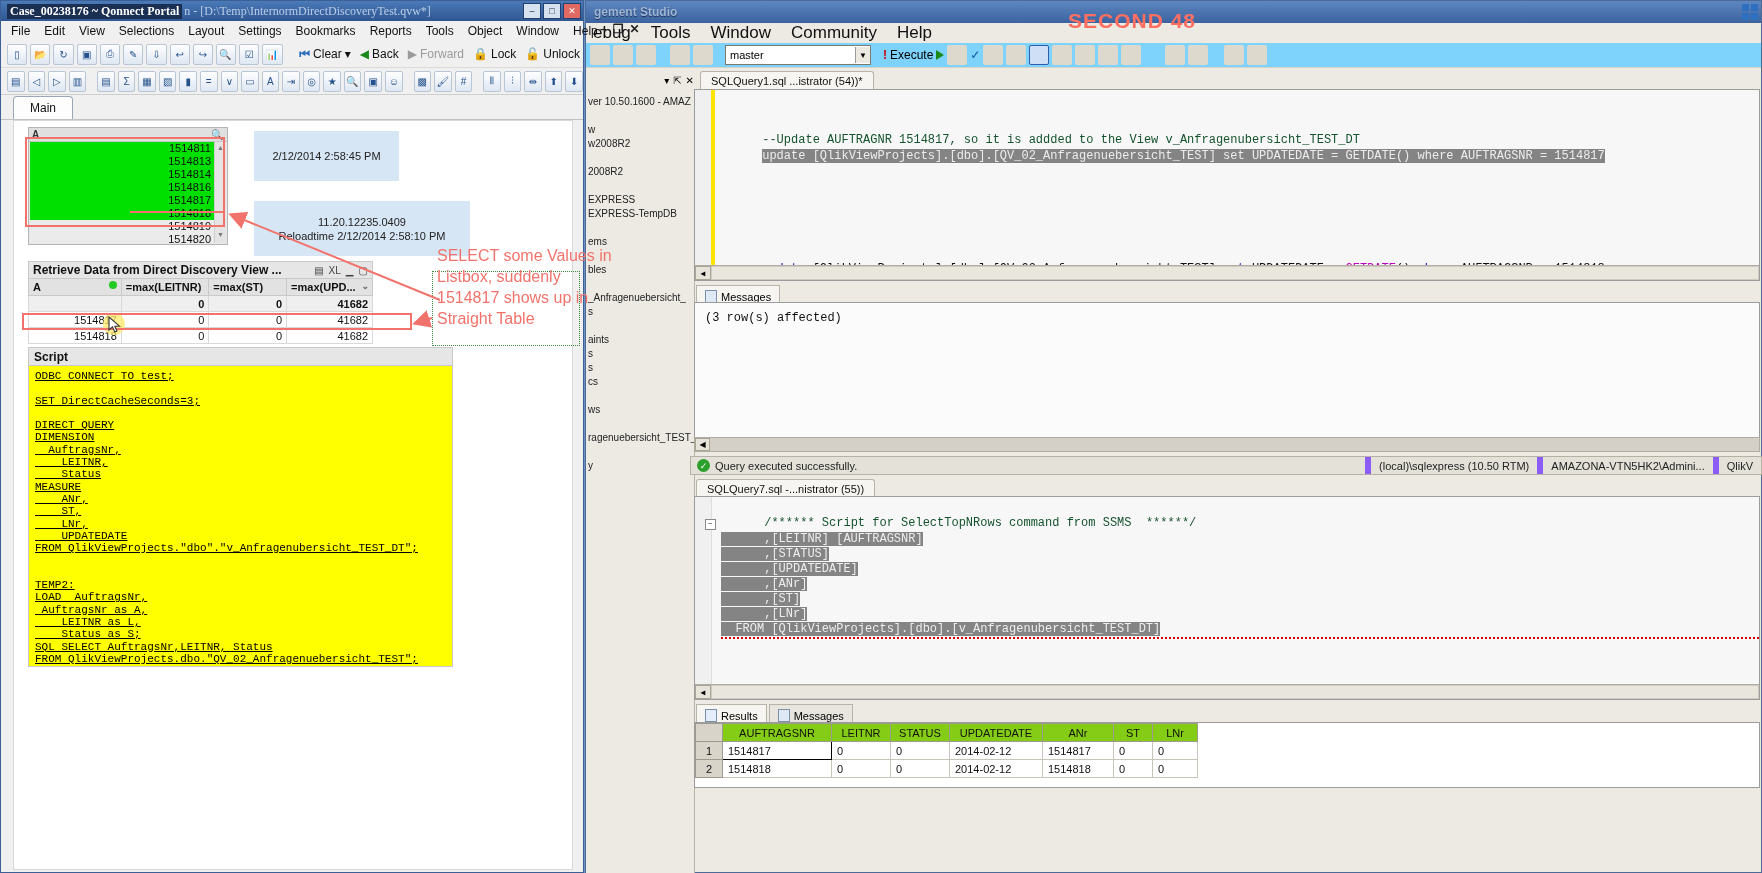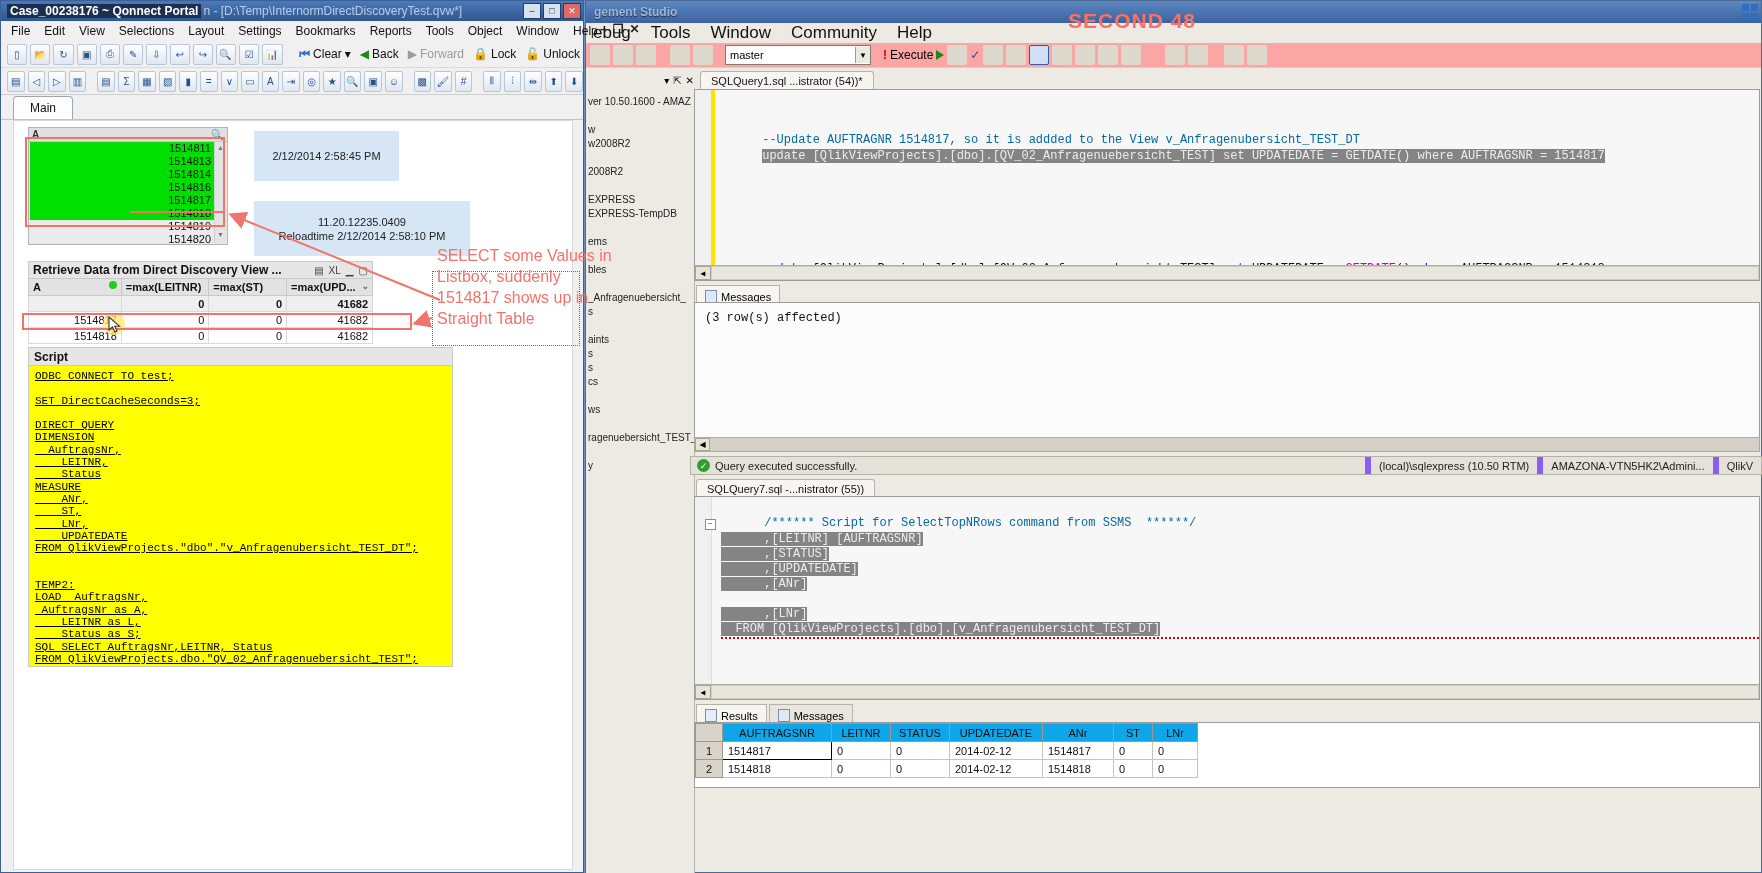--- a/index.html
+++ b/index.html
@@ -8,21 +8,21 @@
 
   
   .desktop{position:absolute;inset:0;background:#6b92c4;}
 
   
   .ssms{position:absolute;left:585px;top:0;width:1177px;height:873px;background:#eceae3;border:1px solid #4c6a95;box-sizing:border-box;}
   .ssms-title{height:22px;background:linear-gradient(#5d87c0,#3c63a0);color:#dfe8f5;font-size:12px;
     display:flex;align-items:center;padding-left:8px;font-weight:bold;text-shadow:0 1px 1px #1b3254;}
   .ssms-menu{height:20px;background:#eceae3;display:flex;align-items:center;font-size:17px;padding-left:4px;gap:14px;color:#111;}
   .ssms-menu span{padding:1px 3px;cursor:default;}
-  .ssms-tb1{height:24px;background:#fca5a5;display:flex;align-items:center;gap:3px;padding-left:4px;border-bottom:1px solid #d6d2c6;}
+  .ssms-tb1{height:24px;background:#7dd3fc;display:flex;align-items:center;gap:3px;padding-left:4px;border-bottom:1px solid #d6d2c6;}
   .btn16{width:18px;height:18px;border:1px solid transparent;display:inline-block;background:#ddd9cd;border-radius:2px;}
   .dbcombo{width:140px;height:18px;background:#fff;border:1px solid #7b7b6f;font-size:11px;display:flex;align-items:center;
     padding-left:4px;justify-content:space-between;}
   .dbcombo .arr{width:14px;height:16px;background:#ece9e0;border-left:1px solid #999;display:flex;align-items:center;justify-content:center;font-size:8px;}
   .exec{display:flex;align-items:center;gap:3px;font-size:12px;}
   .tri{width:0;height:0;border-left:8px solid #1b8a1b;border-top:5px solid transparent;border-bottom:5px solid transparent;}
 
   
   .oe-strip{position:absolute;left:586px;top:92px;width:108px;height:781px;background:#eceae3;border-right:1px solid #b7b3a8;
     font-size:10px;color:#222;overflow:hidden;padding-top:4px;}
@@ -32,21 +32,21 @@
 
   
   .tabbar{position:absolute;height:20px;background:#eceae3;display:flex;align-items:flex-end;}
   .tab{height:18px;background:#f6f5f1;border:1px solid #b7b3a8;border-bottom:none;border-radius:3px 3px 0 0;
     font-size:11px;display:flex;align-items:center;padding:0 10px;color:#111;}
   .editor{position:absolute;background:#f7f7f7;border:1px solid #9c9c9c;box-sizing:border-box;
     font-family:"Liberation Mono",monospace;font-size:12px;overflow:hidden;}
   .gutter{position:absolute;left:0;top:0;bottom:0;width:16px;background:#f0f0f0;border-right:1px solid #ddd;}
   .ybar{position:absolute;left:16px;top:0;bottom:0;width:4px;background:#ffe400;}
   .code{position:absolute;left:24px;top:2px;right:0;white-space:pre;line-height:15px;}
-  .cm{color:#0369a1;}
+  .cm{color:#14532d;}
   .kw{color:#0000c8;}
   .fn{color:#c000c0;}
   .sel{background:#848484;color:#ededed;}
   .pl{color:#111;}
 
   .hscroll{position:absolute;left:0;right:0;bottom:0;height:14px;background:#d4d0c8;border-top:1px solid #b0aca2;display:flex;align-items:center;}
   .hscroll .sb{width:14px;height:12px;background:#e6e3da;border:1px solid #a8a496;font-size:8px;display:flex;align-items:center;justify-content:center;}
   .hscroll .track{flex:1;height:12px;background:#e9e6dd;border:1px solid #cfcbc0;}
 
   
@@ -56,29 +56,29 @@
   .msgbox{background:#fbfbfb;border:1px solid #9c9c9c;box-sizing:border-box;font-family:"Liberation Mono",monospace;font-size:12px;
     padding:8px 10px;color:#111;overflow:hidden;}
 
   .statusbar{background:#e3e1d8;border:1px solid #b5b1a6;box-sizing:border-box;display:flex;align-items:center;font-size:11px;color:#222;}
   .statusbar .seg{border-left:6px solid #8b5cf6;padding:0 8px;height:100%;display:flex;align-items:center;white-space:nowrap;}
   .statusbar .ok{width:13px;height:13px;border-radius:50%;background:#2ca02c;color:#fff;font-size:9px;
     display:flex;align-items:center;justify-content:center;margin:0 5px 0 6px;}
 
   
   .grid{border-collapse:collapse;font-family:"Liberation Sans",sans-serif;font-size:11px;}
-  .grid th{background:#0ea5e9;border:1px solid #9d998e;font-weight:normal;padding:1px 5px;height:15px;color:#111;}
+  .grid th{background:#84cc16;border:1px solid #9d998e;font-weight:normal;padding:1px 5px;height:15px;color:#111;}
   .grid td{background:#fff;border:1px solid #c8c4ba;padding:1px 5px;height:15px;color:#111;}
   .grid td.rowhdr{background:#d8d4ca;border:1px solid #9d998e;text-align:center;width:16px;}
   .grid td.selcell{border:1px solid #000;}
 
   
   .qv{position:absolute;left:0;top:0;width:584px;height:873px;background:#f0f0f0;border:1px solid #3c5f95;box-sizing:border-box;}
   .qv-title{height:20px;background:linear-gradient(#4a7ab8,#2f5691);display:flex;align-items:center;
-    padding-left:6px;color:#fff;font-size:12px;font-weight:bold;position:relative;}
+    padding-left:6px;color:#fff;font-size:12px;font-weight:bold;position:relative;font-family:Liberation Serif, serif;}
   .qv-title .t2{color:#b9cde8;font-weight:normal;margin-left:2px;}
   .qv-title .caseno{background:#1b2f52;color:#fff;padding:0 3px;font-weight:bold;}
   .winbtns{position:absolute;right:2px;top:2px;display:flex;gap:2px;}
   .winbtn{width:16px;height:14px;background:#d7e2f1;border:1px solid #22406e;color:#123;font-size:9px;
     display:flex;align-items:center;justify-content:center;}
   .winbtn.cl{background:#e06a63;color:#fff;}
   .qv-menu{height:20px;background:#f0f0f0;display:flex;align-items:center;gap:14px;padding-left:10px;font-size:12px;color:#111;}
   .qv-tb{height:26px;background:#f0f0f0;display:flex;align-items:center;gap:3px;padding-left:6px;border-bottom:1px solid #dcdcdc;}
   .qvb{width:19px;height:19px;border:1px solid #b9c6d6;background:linear-gradient(#fefeff,#dfe7f2);border-radius:2px;
     display:flex;align-items:center;justify-content:center;font-size:10px;color:#25528c;}
@@ -290,20 +290,21 @@
       <span class="cm">/****** Script for SelectTopNRows command from SSMS  ******/</span>
     </div>
     <div style="position:absolute;left:10px;top:22px;width:9px;height:9px;border:1px solid #8a8a8a;background:#fff;font-size:8px;line-height:8px;text-align:center;color:#333;">−</div>
     <div class="code" style="left:26px;top:20px;">
 <span class="sel">SELECT TOP 1000 [AUFTRAGSNR]</span>
     </div>
     <div class="code" style="left:26px;top:35px;"><span class="sel">      ,[LEITNR]</span></div>
     <div class="code" style="left:26px;top:50px;"><span class="sel">      ,[STATUS]</span></div>
     <div class="code" style="left:26px;top:65px;"><span class="sel">      ,[UPDATEDATE]</span></div>
     <div class="code" style="left:26px;top:80px;"><span class="sel">      ,[ANr]</span></div>
+    <div class="code" style="left:26px;top:95px;"><span class="sel">      ,[ST]</span></div>
     <div class="code" style="left:26px;top:110px;"><span class="sel">      ,[LNr]</span></div>
     <div class="code" style="left:26px;top:125px;border-bottom:2px dotted #d00;display:inline-block;"><span class="sel">  FROM [QlikViewProjects].[dbo].[v_Anfragenubersicht_TEST_DT]</span></div>
     <div class="hscroll">
       <div class="sb">◀</div>
       <div class="track"></div>
     </div>
   </div>
 
   <div class="pane-tab" style="position:absolute;left:696px;top:703px;width:1060px;gap:2px;">
     <div class="t">

